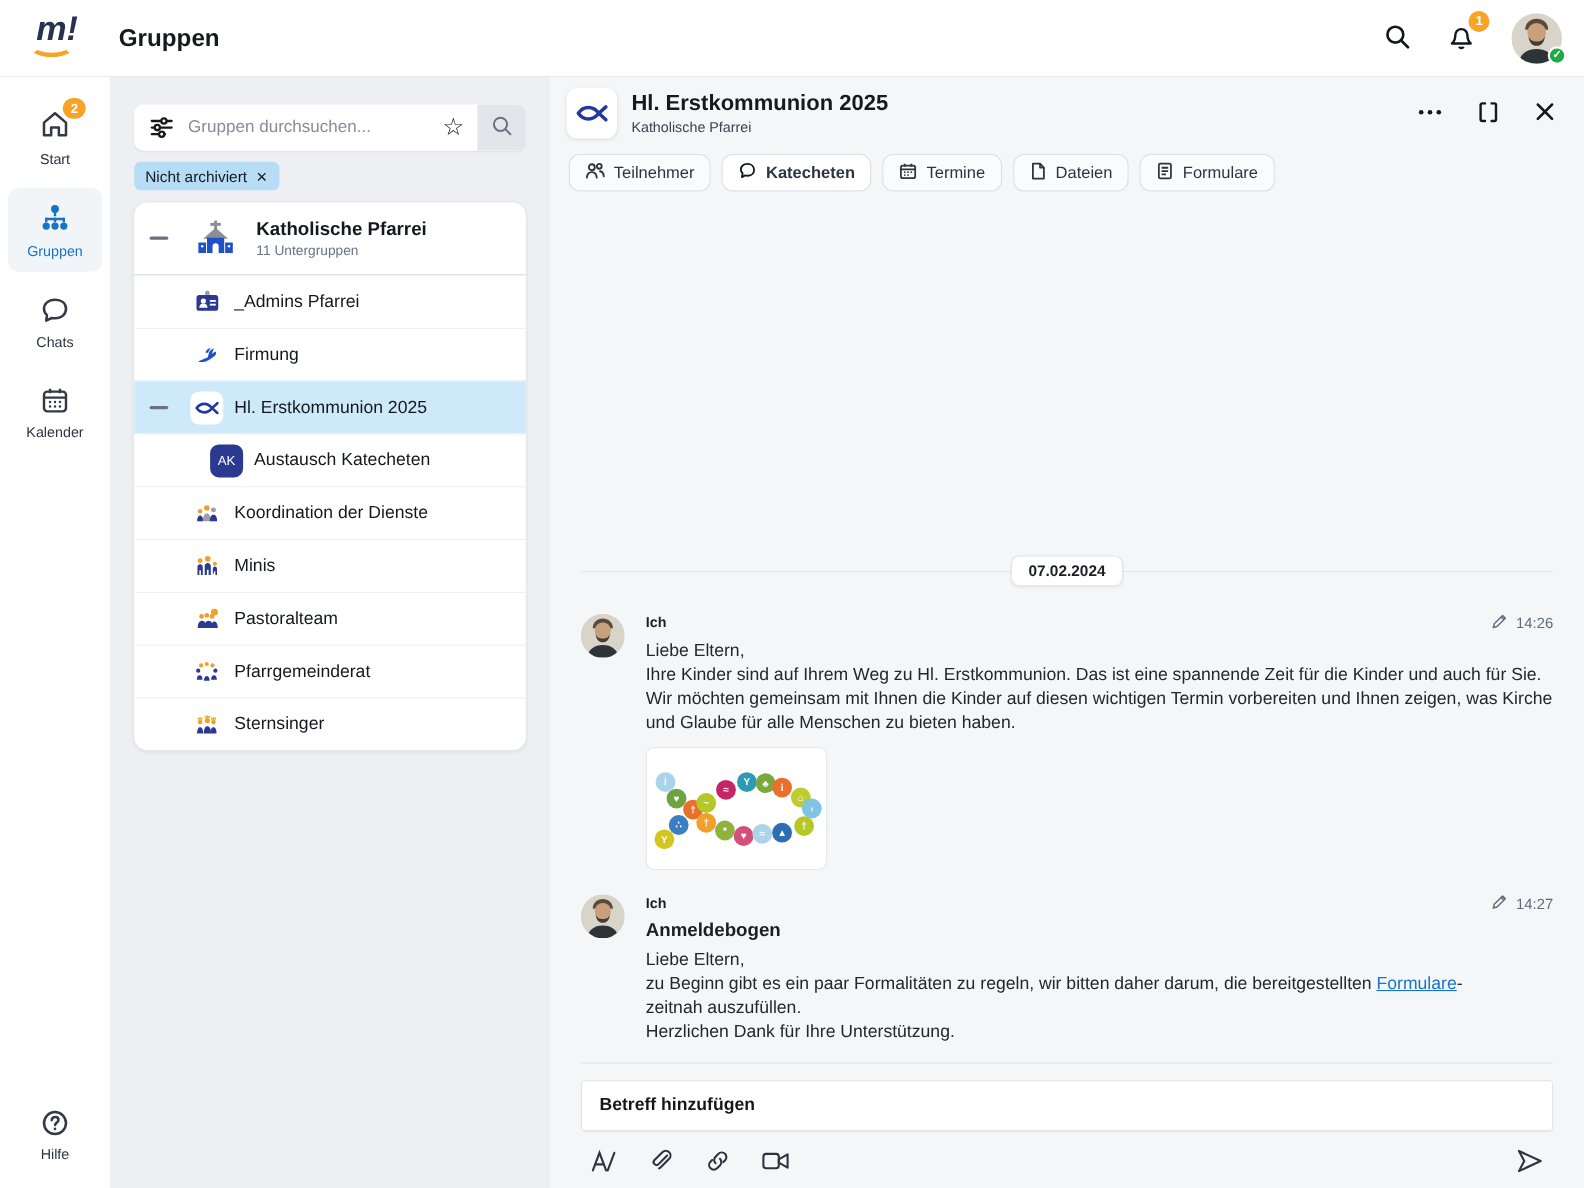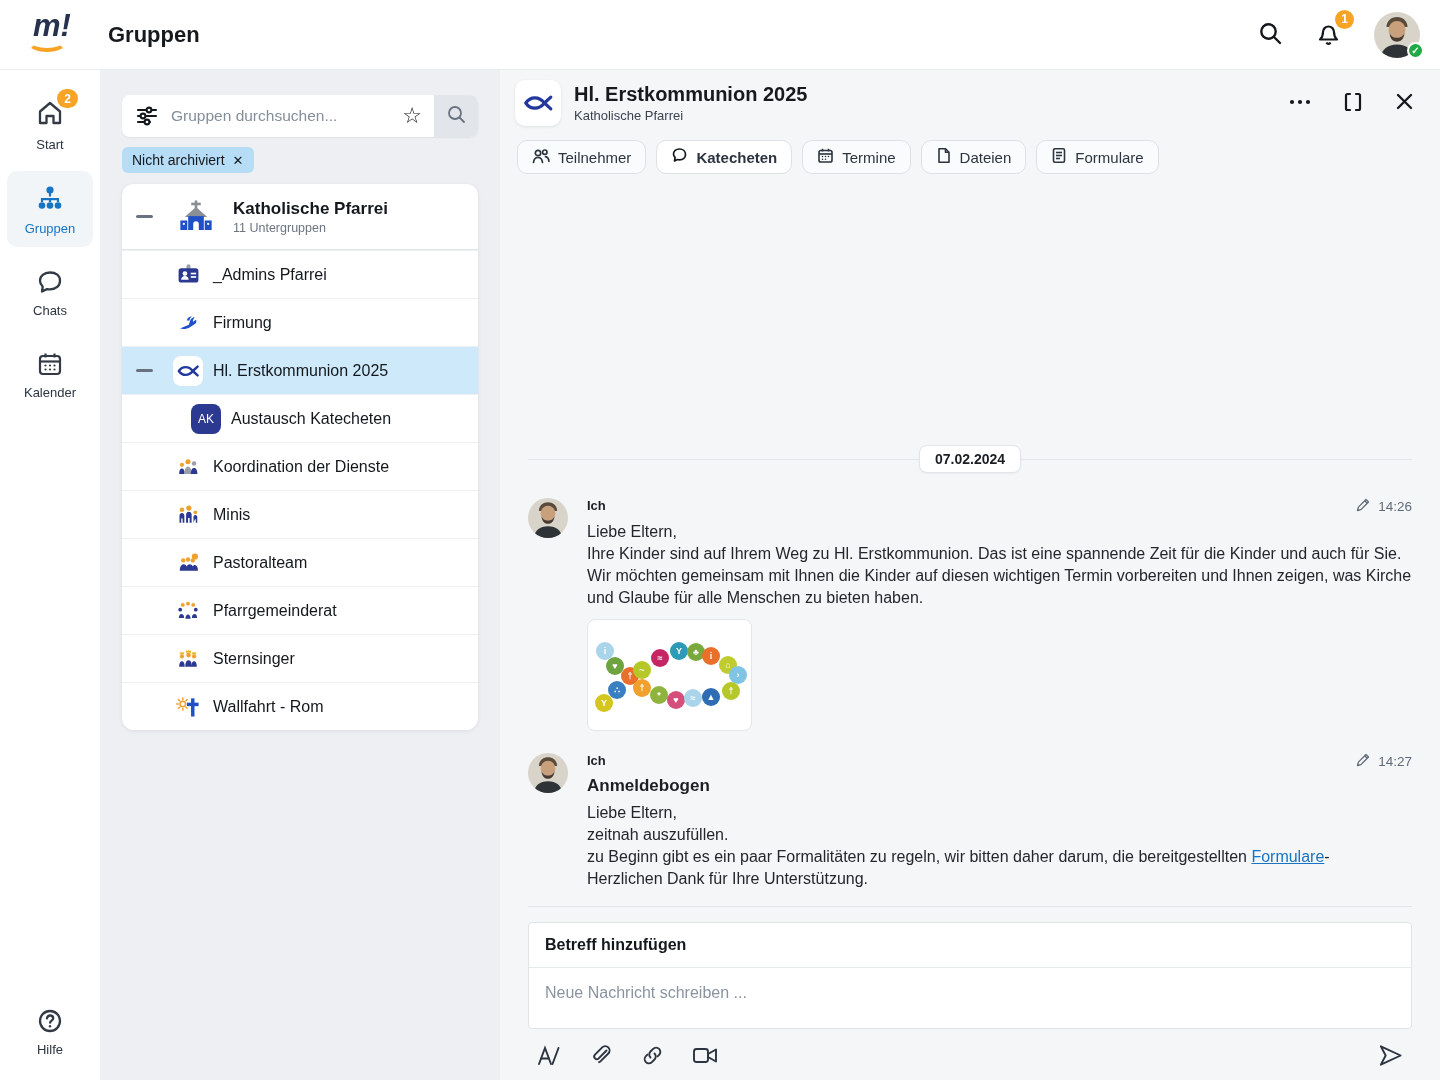--- a/index.html
+++ b/index.html
@@ -386,41 +386,20 @@
                 <circle cx="22" cy="12" r="2.4" fill="#f0a02c"></circle>
                 <path d="M4.8 24c0-4.5 1.5-6.5 3.2-6.5s3.2 2 3.2 6.5z" fill="#2b3990"></path>
                 <path d="M11.8 24c0-5.2 1.7-7.5 3.8-7.5s3.8 2.3 3.8 7.5z" fill="#2b3990"></path>
                 <path d="M18.8 24c0-4.5 1.5-6.5 3.2-6.5s3.2 2 3.2 6.5z" fill="#2b3990"></path>
               </svg>
           </span>
           <span>Sternsinger</span>
         </div>
 
 
-        <div class="grow">
-          <span class="no-dash"></span>
-          <span class="gicon">
-            <svg width="26" height="26" viewBox="0 0 30 30">
-                <g stroke="#f0a02c" stroke-width="1.7" fill="none" stroke-linecap="round">
-                  <circle cx="9" cy="11.5" r="3.2"></circle>
-                  <line x1="9" y1="4.5" x2="9" y2="6.3"></line>
-                  <line x1="9" y1="16.7" x2="9" y2="18.5"></line>
-                  <line x1="2" y1="11.5" x2="3.8" y2="11.5"></line>
-                  <line x1="14.2" y1="11.5" x2="16" y2="11.5"></line>
-                  <line x1="4" y1="6.5" x2="5.3" y2="7.8"></line>
-                  <line x1="12.7" y1="15.2" x2="14" y2="16.5"></line>
-                  <line x1="4" y1="16.5" x2="5.3" y2="15.2"></line>
-                  <line x1="12.7" y1="7.8" x2="14" y2="6.5"></line>
-                </g>
-                <rect x="18.5" y="5" width="4" height="21" fill="#2050c8"></rect>
-                <rect x="13.8" y="10" width="13.4" height="4" fill="#2050c8"></rect>
-              </svg>
-          </span>
-          <span>Wallfahrt - Rom</span>
-        </div>
       </div>
     </aside>
 
     <main class="main">
       <div class="main-header">
         <span class="mh-icon">
           <svg width="32" height="32">
               <use href="#fish-sym"></use>
             </svg>
         </span>
@@ -580,34 +559,33 @@
                       <path d="M1.5 12.5l.9-3.4L10 1.5l2.5 2.5-7.6 7.6z"></path>
                       <path d="M8.7 2.8l2.5 2.5"></path>
                     </svg>
                 </span>
                 <span>14:27</span>
               </span>
             </div>
             <div class="msg-title">Anmeldebogen</div>
             <div class="msg-text">
               <span style="display:block">Liebe Eltern,</span>
-              <span style="display:block">zeitnah auszufüllen.</span>
               <span style="display:block">
                 <span>zu Beginn gibt es ein paar Formalitäten zu regeln, wir bitten daher darum, die bereitgestellten </span><a class="msg-link" style="text-decoration:underline">Formulare</a><span>-</span>
               </span>
+              <span style="display:block">zeitnah auszufüllen.</span>
               <span style="display:block">Herzlichen Dank für Ihre Unterstützung.</span>
             </div>
           </div>
         </div>
       </div>
 
       <div class="composer-wrap">
         <div class="composer-box">
           <input class="subject-input" type="text" placeholder="Betreff hinzufügen" style="">
-          <input class="message-input" type="text" placeholder="Neue Nachricht schreiben ..." style="">
         </div>
         <div class="composer-tools">
           <button class="tool-btn">
             <span>
               <svg width="26" height="26" viewBox="0 0 26 26" fill="none" stroke="#2c3440" stroke-width="1.9" stroke-linecap="round">
                   <path d="M3 21 L9 5 L15 21"></path>
                   <line x1="5.2" y1="15.5" x2="12.8" y2="15.5"></line>
                   <line x1="16.5" y1="21" x2="22.5" y2="5"></line>
                 </svg>
             </span>

